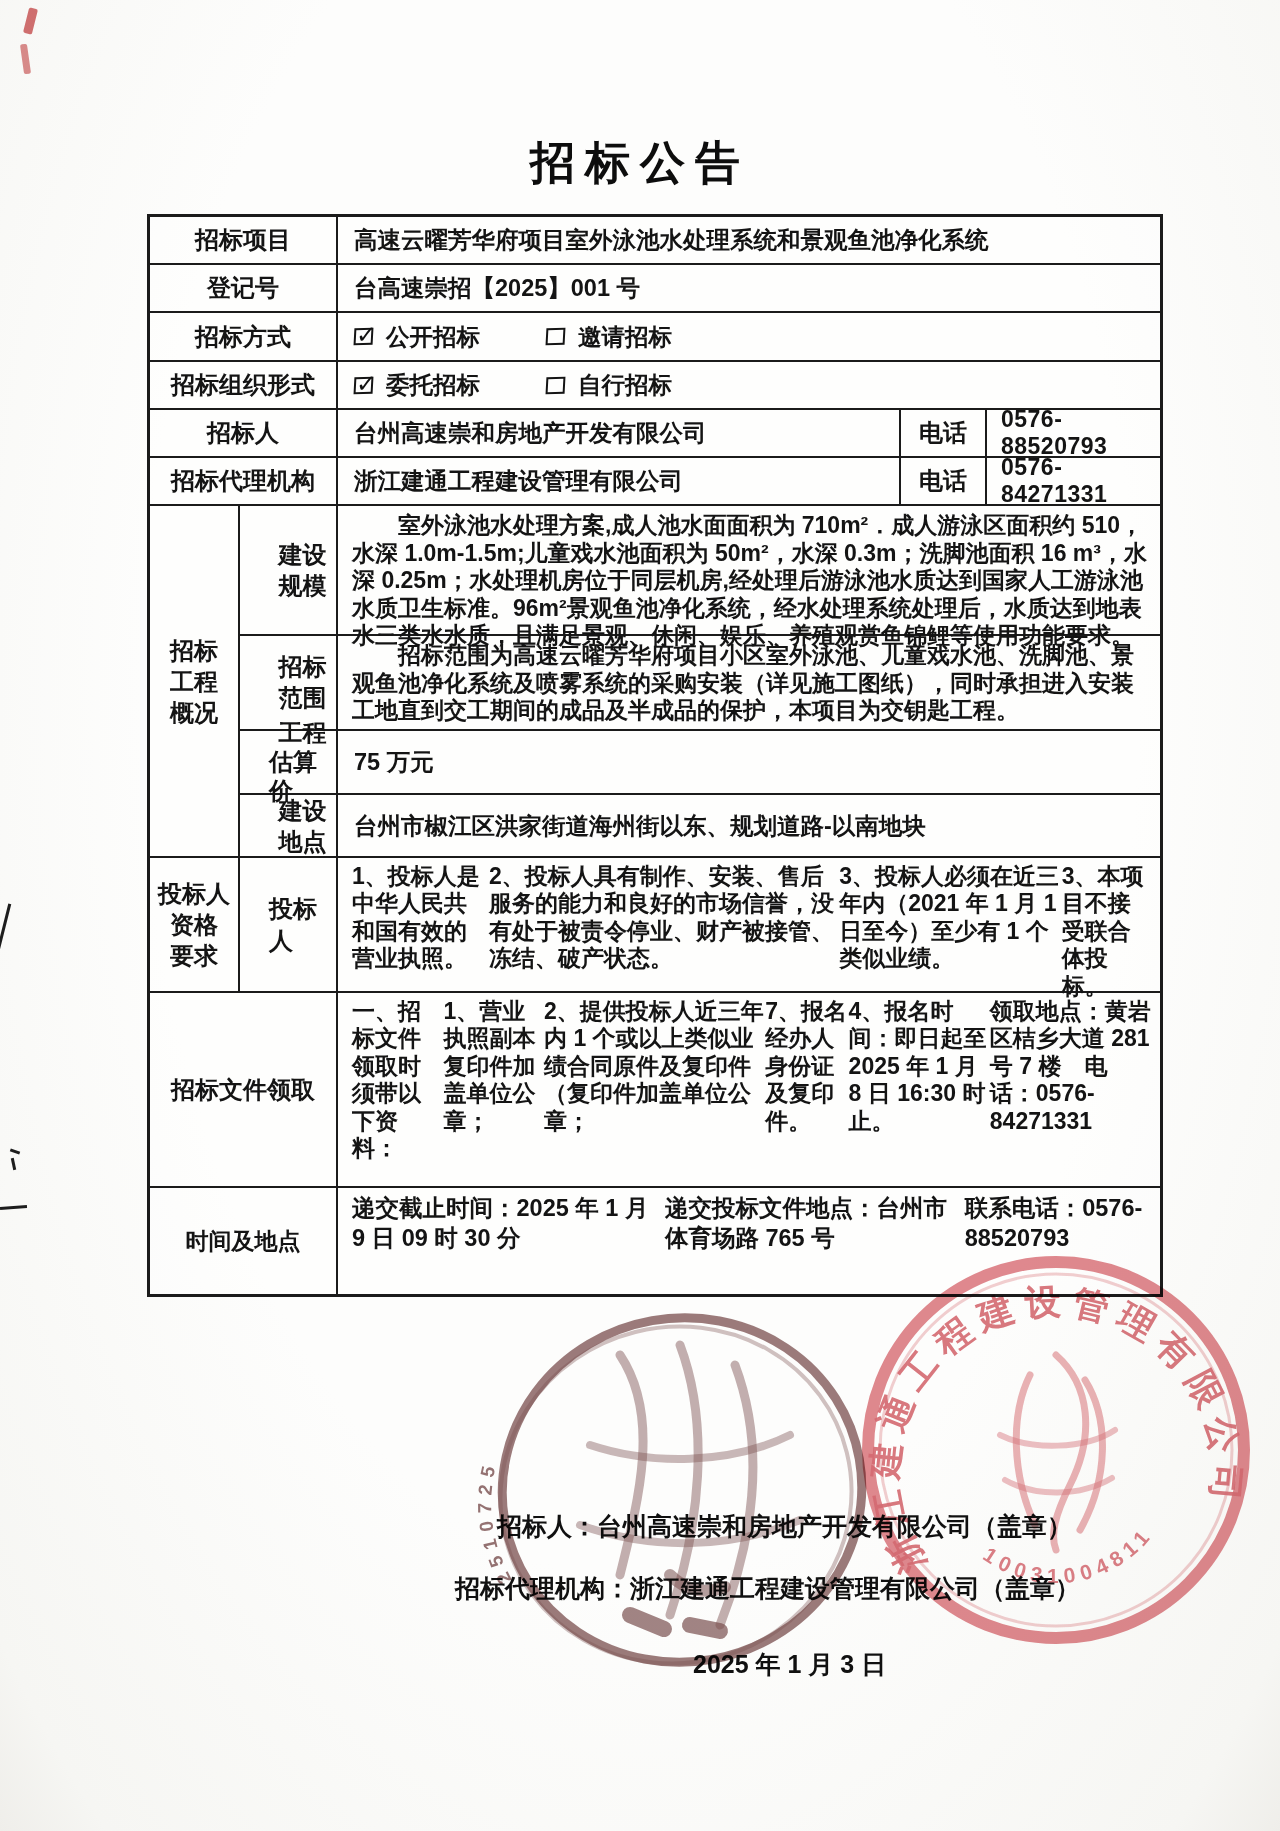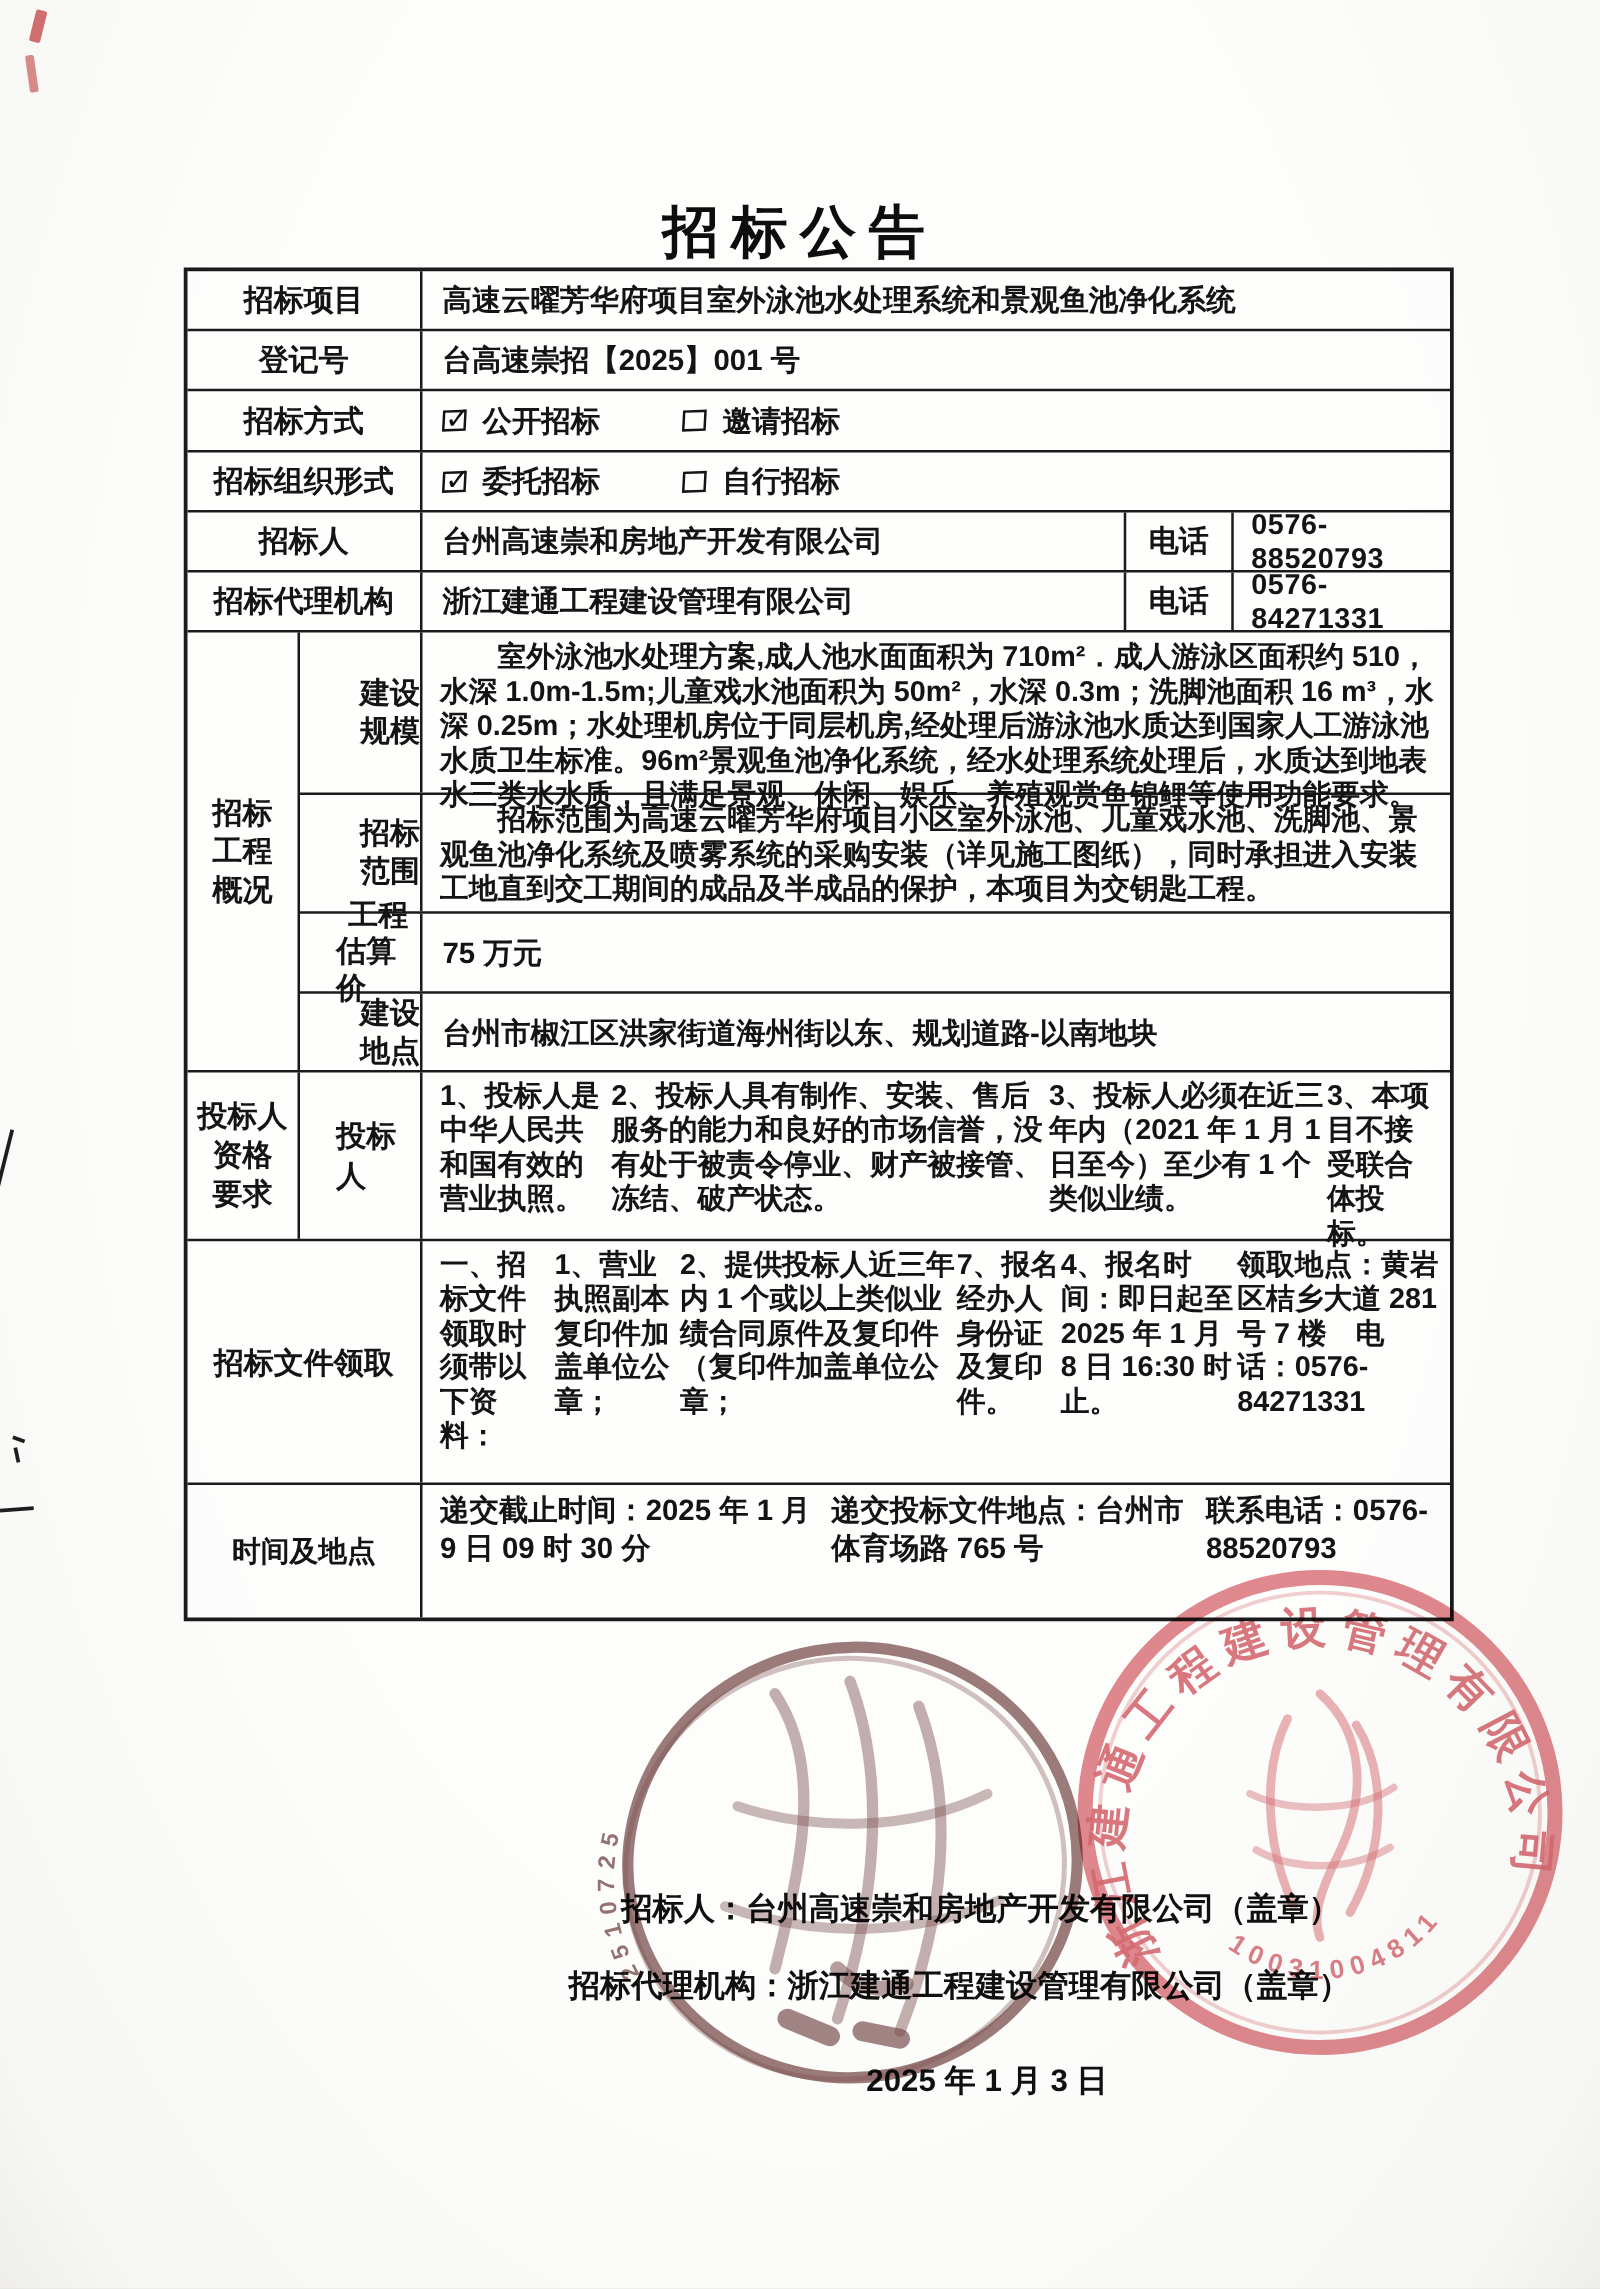--- a/index.html
+++ b/index.html
@@ -5,41 +5,41 @@
   html,body{margin:0;padding:0;background:#dcdcda;}
   .sheet{
     position:relative;width:1280px;height:1831px;margin:0 auto;
     background:
       radial-gradient(ellipse at 50% 38%, #fdfdfc 55%, #f6f6f3 92%, #efeeea 100%);
     font-family:"Liberation Sans","DejaVu Sans",sans-serif;
     font-weight:bold;color:#141414;overflow:hidden;
   }
   *{box-sizing:border-box;}
   .doc-title{
-    position:absolute;top:156px;left:0;width:100%;
+    position:absolute;top:133px;left:0;width:100%;
     text-align:center;font-size:45px;letter-spacing:10px;color:#0d0d0d;
   }
   .doc-table{
     position:absolute;left:147px;top:214px;width:1016px;
     border:3px solid #1b1b1b;background:rgba(255,255,255,0.35);
   }
   .row{display:flex;border-bottom:2px solid #1b1b1b;align-items:stretch;}
   .row:last-child{border-bottom:none;}
   .cl{ 
     width:188px;flex:0 0 188px;border-right:2px solid #1b1b1b;
     display:flex;align-items:center;justify-content:center;text-align:center;
     font-size:24px;padding:2px;
   }
   .cg{ 
     width:90px;flex:0 0 90px;border-right:2px solid #1b1b1b;
     display:flex;align-items:center;justify-content:center;
   }
   .cs{ 
     width:98px;flex:0 0 98px;border-right:2px solid #1b1b1b;
-    display:flex;align-items:center;justify-content:flex-end;padding-left:29px;
+    display:flex;align-items:center;justify-content:center;padding-left:29px;
   }
   .stack{display:flex;flex-direction:column;align-items:center;line-height:31px;font-size:24px;}
   .cc{ 
     flex:1 1 auto;display:flex;align-items:center;
     padding:4px 10px 4px 16px;font-size:23.5px;
   }
   .par{line-height:27.5px;text-indent:2em;padding:6px 8px 4px 14px;font-size:23px;display:block;}
   .lines{display:flex;justify-content:center;padding:5px 8px 4px 14px;font-size:23px;flex:1;}
   .lines .line{line-height:27.4px;}
   .cphl{width:88px;flex:0 0 88px;border-right:2px solid #1b1b1b;border-left:2px solid #1b1b1b;margin-left:-2px;

